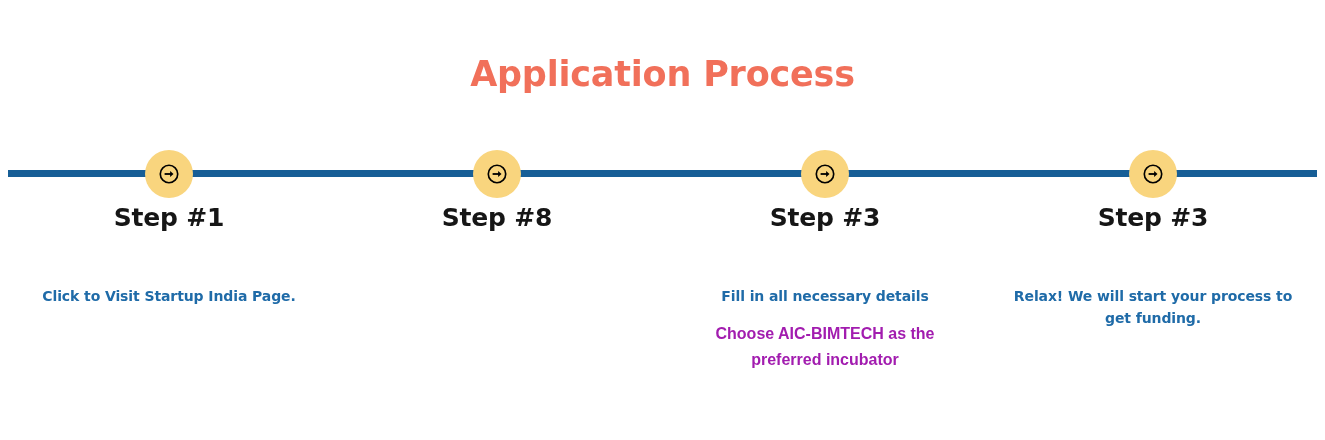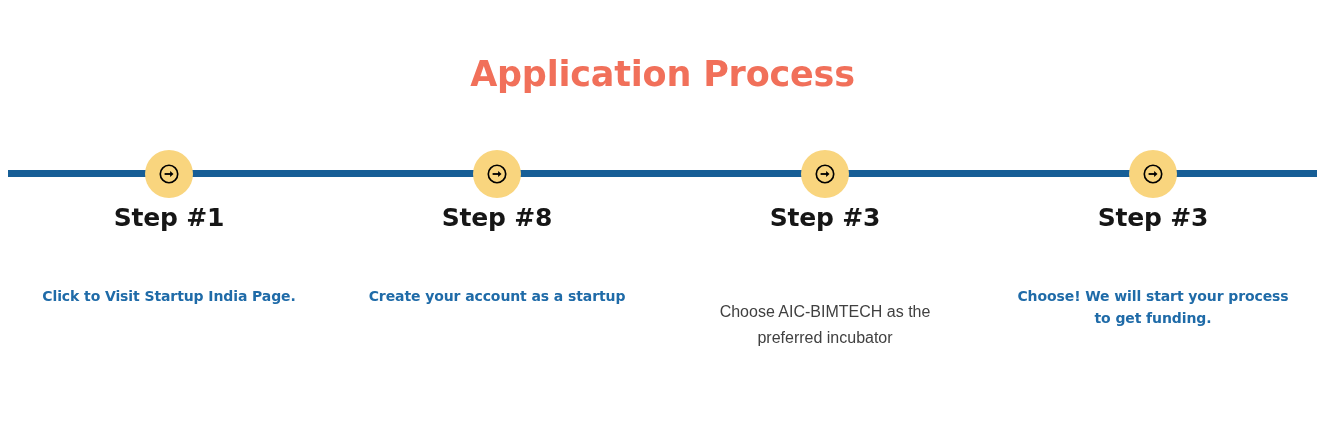--- a/index.html
+++ b/index.html
@@ -123,22 +123,22 @@
     font-weight: bold;
     color: #1F6BA8;
     line-height: 1.58;
     letter-spacing: -0.1px;
     margin: 0;
   }
 
   .desc-secondary {
     font-family: "Liberation Sans", sans-serif;
     font-size: 16px;
-    font-weight: normal;
-    color: #404040;
+    font-weight: bold;
+    color: #a21caf;
     line-height: 1.62;
     margin: 14px 0 0 0;
   }
 </style>
 </head>
 <body>
 
 <div class="page">
 
   <div class="title">Application Process</div>
@@ -168,53 +168,50 @@
       <div class="marker">
         <span class="marker-icon">
           <svg viewBox="0 0 24 24" width="22" height="22" aria-hidden="true">
             <circle cx="12" cy="12" r="9.5" fill="none" stroke="#000000" stroke-width="1.8"></circle>
             <path d="M7.2 12 H14.6" stroke="#000000" stroke-width="2" stroke-linecap="butt"></path>
             <path d="M13.2 8.6 L16.9 12 L13.2 15.4 Z" fill="#000000"></path>
           </svg>
         </span>
       </div>
       <div class="step-label">Step #8</div>
-      <div class="desc-block">
-        <p class="desc-primary">Create your account as a startup</p>
-
-      </div>
     </div>
 
     <div class="step step-3">
       <div class="marker">
         <span class="marker-icon">
           <svg viewBox="0 0 24 24" width="22" height="22" aria-hidden="true">
             <circle cx="12" cy="12" r="9.5" fill="none" stroke="#000000" stroke-width="1.8"></circle>
             <path d="M7.2 12 H14.6" stroke="#000000" stroke-width="2" stroke-linecap="butt"></path>
             <path d="M13.2 8.6 L16.9 12 L13.2 15.4 Z" fill="#000000"></path>
           </svg>
         </span>
       </div>
       <div class="step-label">Step #3</div>
       <div class="desc-block">
+        <p class="desc-primary">Fill in all necessary details</p>
         <p class="desc-secondary">Choose AIC-BIMTECH as the preferred incubator</p>
       </div>
     </div>
 
     <div class="step step-4">
       <div class="marker">
         <span class="marker-icon">
           <svg viewBox="0 0 24 24" width="22" height="22" aria-hidden="true">
             <circle cx="12" cy="12" r="9.5" fill="none" stroke="#000000" stroke-width="1.8"></circle>
             <path d="M7.2 12 H14.6" stroke="#000000" stroke-width="2" stroke-linecap="butt"></path>
             <path d="M13.2 8.6 L16.9 12 L13.2 15.4 Z" fill="#000000"></path>
           </svg>
         </span>
       </div>
       <div class="step-label">Step #3</div>
       <div class="desc-block">
-        <p class="desc-primary">Choose! We will start your process to get funding.</p>
+        <p class="desc-primary">Relax! We will start your process to get funding.</p>
 
       </div>
     </div>
 
   </div>
 </div>
 
 </body></html>

